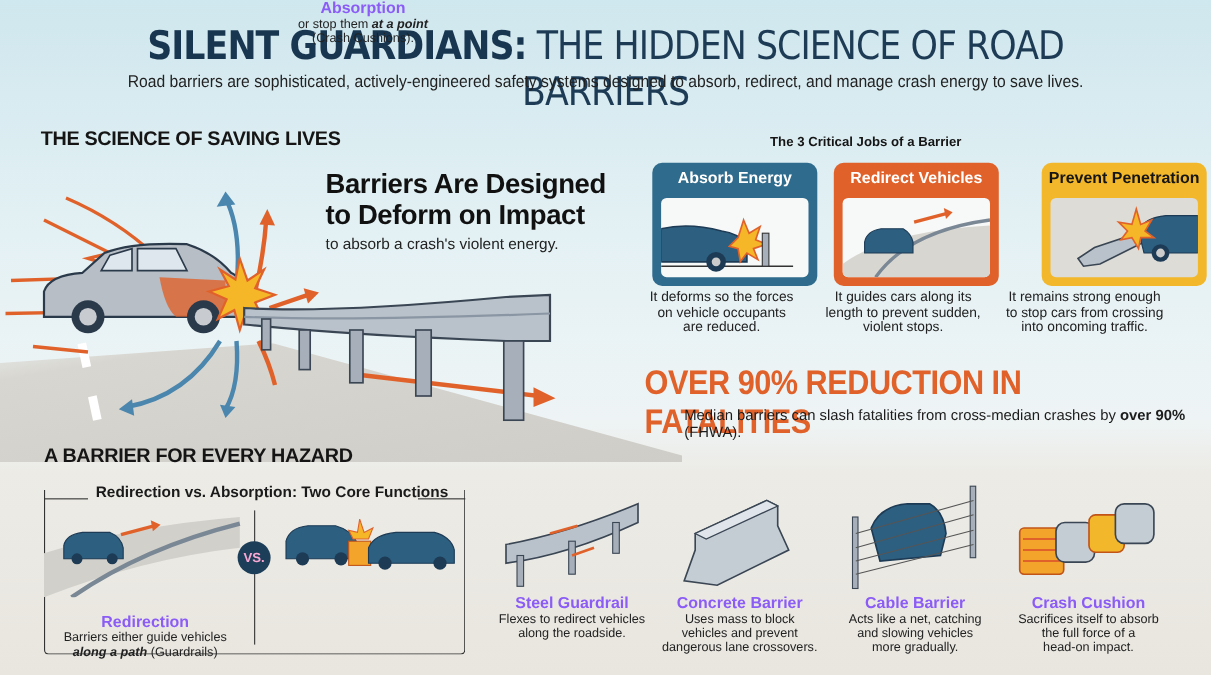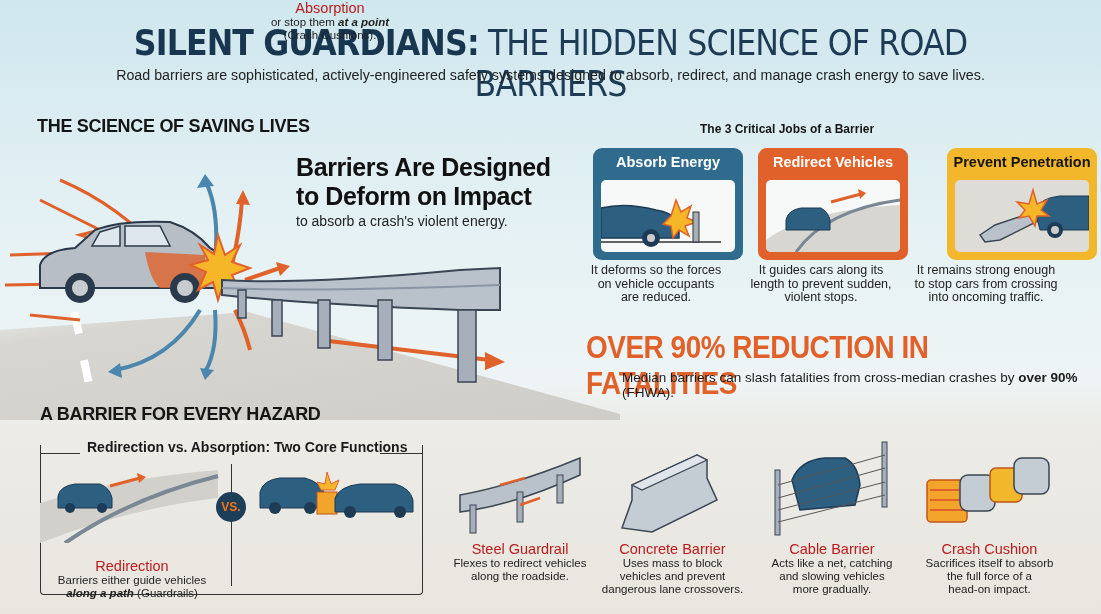--- a/index.html
+++ b/index.html
@@ -63,24 +63,24 @@
     border: 1.3px solid #333; border-top: none; border-radius: 0 0 4px 4px;
   }
   .bracket-top-l { position: absolute; left: 40px; top: 453px; width: 40px; height: 1px; background: #333; }
   .bracket-top-r { position: absolute; left: 380px; top: 453px; width: 43px; height: 1px; background: #333; }
   .bracket-title {
     position: absolute; left: 87px; top: 439px; font-size: 14px; font-weight: bold; color: #1a1a1a;
   }
   .vs-line { position: absolute; left: 231px; top: 464px; width: 1.3px; height: 122px; background: #333; }
   .vs {
     position: absolute; left: 216px; top: 492px; width: 30px; height: 30px; border-radius: 50%;
-    background: #1d3e58; color: #f97316; font-size: 12px; font-weight: bold; text-align: center; line-height: 30px;
+    background: #1d3e58; color: #f9a8d4; font-size: 12px; font-weight: bold; text-align: center; line-height: 30px;
   }
   .cap { position: absolute; text-align: center; }
-  .cap .ch { font-size: 14.5px; font-weight: normal; color: #b91c1c; }
+  .cap .ch { font-size: 14.5px; font-weight: bold; color: #8b5cf6; }
   .cap .cd { font-size: 11.5px; line-height: 13px; color: #222; }
   svg { position: absolute; }
 </style>
 </head>
 <body>
 
 <div class="title"><b>SILENT GUARDIANS:</b><span> THE HIDDEN SCIENCE OF ROAD BARRIERS</span></div>
 <div class="subtitle">Road barriers are sophisticated, actively-engineered safety systems designed to absorb, redirect, and manage crash energy to save lives.</div>
 
 <div class="sec-head" style="left:37px; top:116px;">THE SCIENCE OF SAVING LIVES</div>

